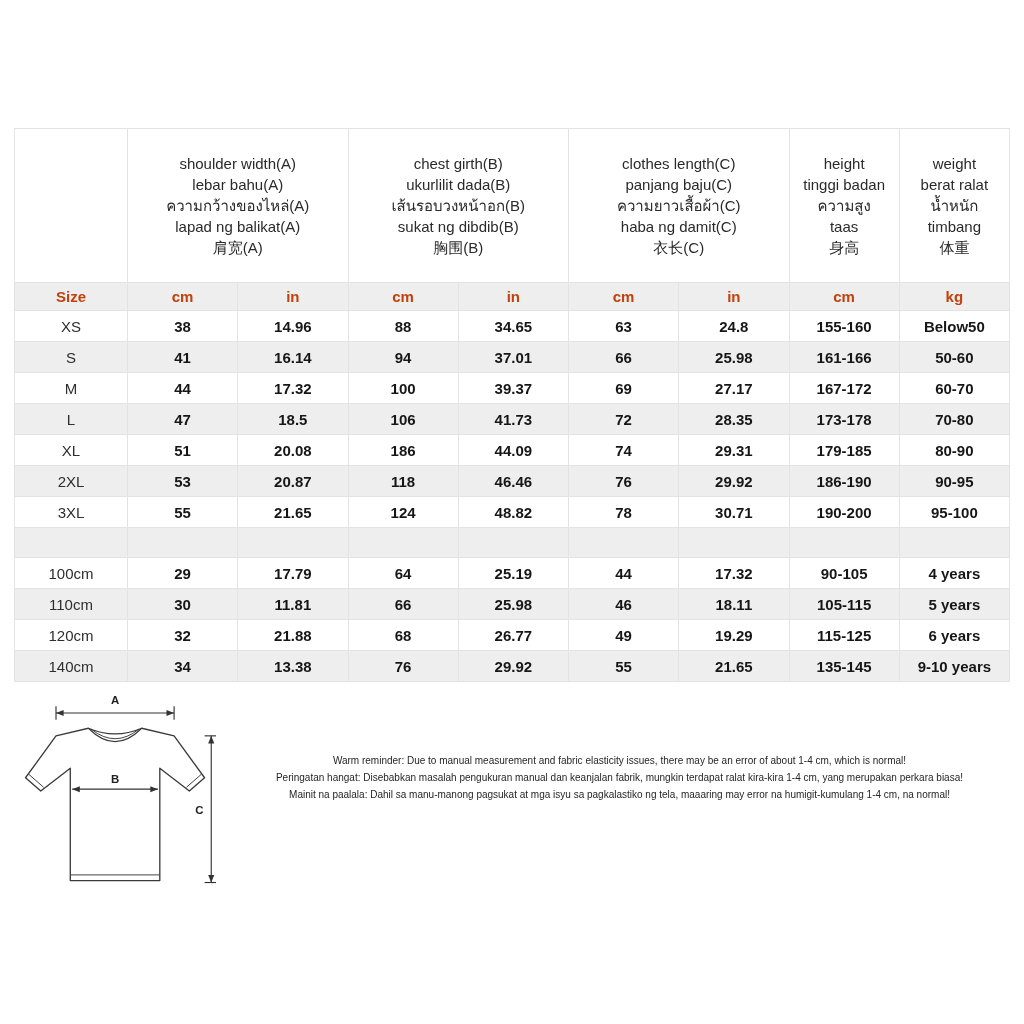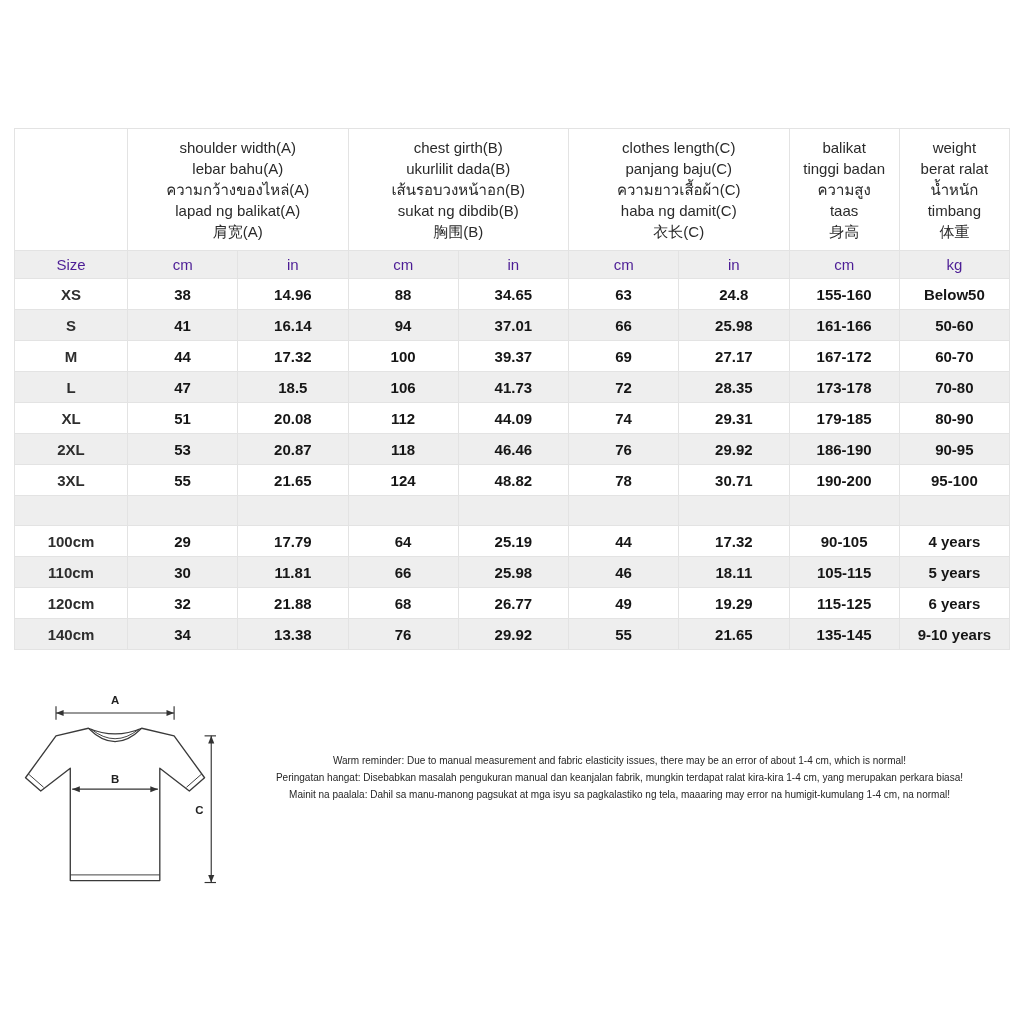--- a/index.html
+++ b/index.html
@@ -11,28 +11,28 @@
   table.size-chart {
     position:absolute; left:14px; top:128px; width:996px;
     border-collapse:collapse; table-layout:fixed;
   }
   table.size-chart col.size-col { width:113px; }
   th, td {
     border:1px solid #e3e3e3; text-align:center; vertical-align:middle;
     overflow:hidden; white-space:nowrap;
   }
   thead th {
-    background:#ffffff; font-weight:400; font-size:15px; color:#2a2a2a; padding:8px 2px;
+    background:#ffffff; font-weight:400; font-size:15px; color:#2a2a2a; padding:24px 2px;
   }
   thead th .hline { line-height:21px; }
   tbody tr:nth-child(odd)  td { background:#eeeeee; }
   tbody tr:nth-child(even) td { background:#ffffff; }
-  tr.unit-row td { height:28px; font-size:15px; color:#4c1d95; font-weight:400; }
+  tr.unit-row td { height:28px; font-size:15px; color:#c2410c; font-weight:700; }
   tr.data-row td { height:31px; font-size:15px; font-weight:700; color:#161616; }
-  tr.data-row td:first-child { font-weight:700; color:#2e2e2e; }
+  tr.data-row td:first-child { font-weight:400; color:#2e2e2e; }
   tr.spacer-row td { height:30px; }
   .diagram {
     position:absolute; left:16px; top:692px; width:200px; height:202px;
   }
   .reminder {
     position:absolute; left:222px; top:752px; width:795px;
     font-size:10px; line-height:17px; color:#262626;text-align:center;
   }
   .reminder .rline { white-space:nowrap; }
   svg text { font-family:"Liberation Sans","DejaVu Sans",sans-serif; font-weight:700; font-size:12px; fill:#222; }
@@ -72,21 +72,21 @@
             <div class="hline">胸围(B)</div>
           </th>
           <th colspan="2">
             <div class="hline">clothes length(C)</div>
             <div class="hline">panjang baju(C)</div>
             <div class="hline">ความยาวเสื้อผ้า(C)</div>
             <div class="hline">haba ng damit(C)</div>
             <div class="hline">衣长(C)</div>
           </th>
           <th colspan="1">
-            <div class="hline">balikat</div>
+            <div class="hline">height</div>
             <div class="hline">tinggi badan</div>
             <div class="hline">ความสูง</div>
             <div class="hline">taas</div>
             <div class="hline">身高</div>
           </th>
           <th colspan="1">
             <div class="hline">weight</div>
             <div class="hline">berat ralat</div>
             <div class="hline">น้ำหนัก</div>
             <div class="hline">timbang</div>
@@ -147,21 +147,21 @@
           <td>41.73</td>
           <td>72</td>
           <td>28.35</td>
           <td>173-178</td>
           <td>70-80</td>
         </tr>
         <tr class="data-row">
           <td>XL</td>
           <td>51</td>
           <td>20.08</td>
-          <td>112</td>
+          <td>186</td>
           <td>44.09</td>
           <td>74</td>
           <td>29.31</td>
           <td>179-185</td>
           <td>80-90</td>
         </tr>
         <tr class="data-row">
           <td>2XL</td>
           <td>53</td>
           <td>20.87</td>

